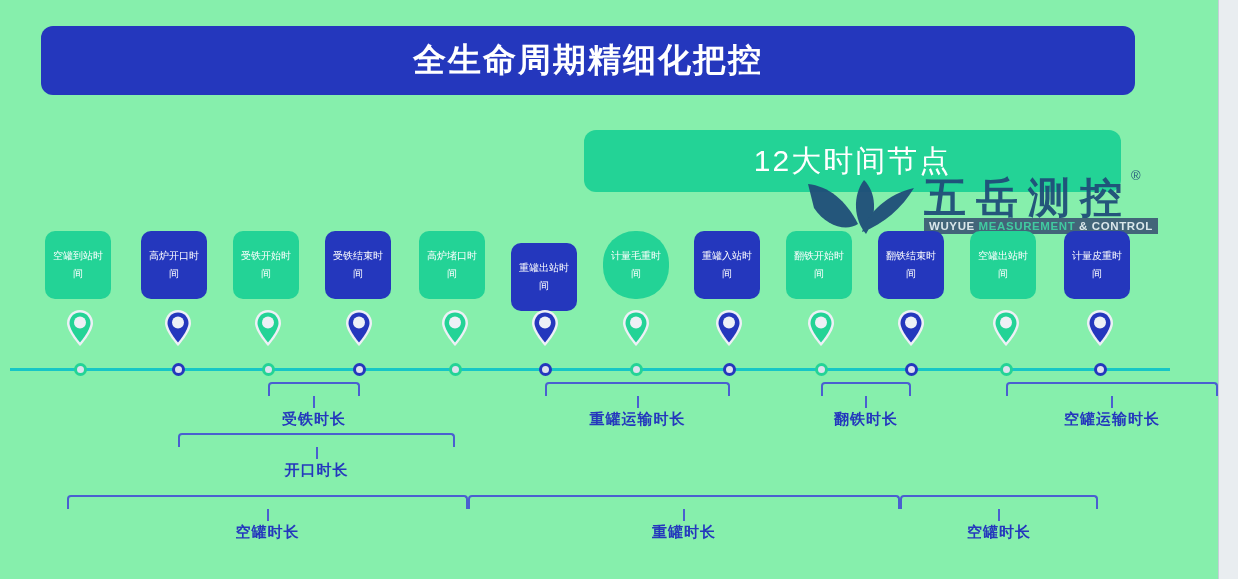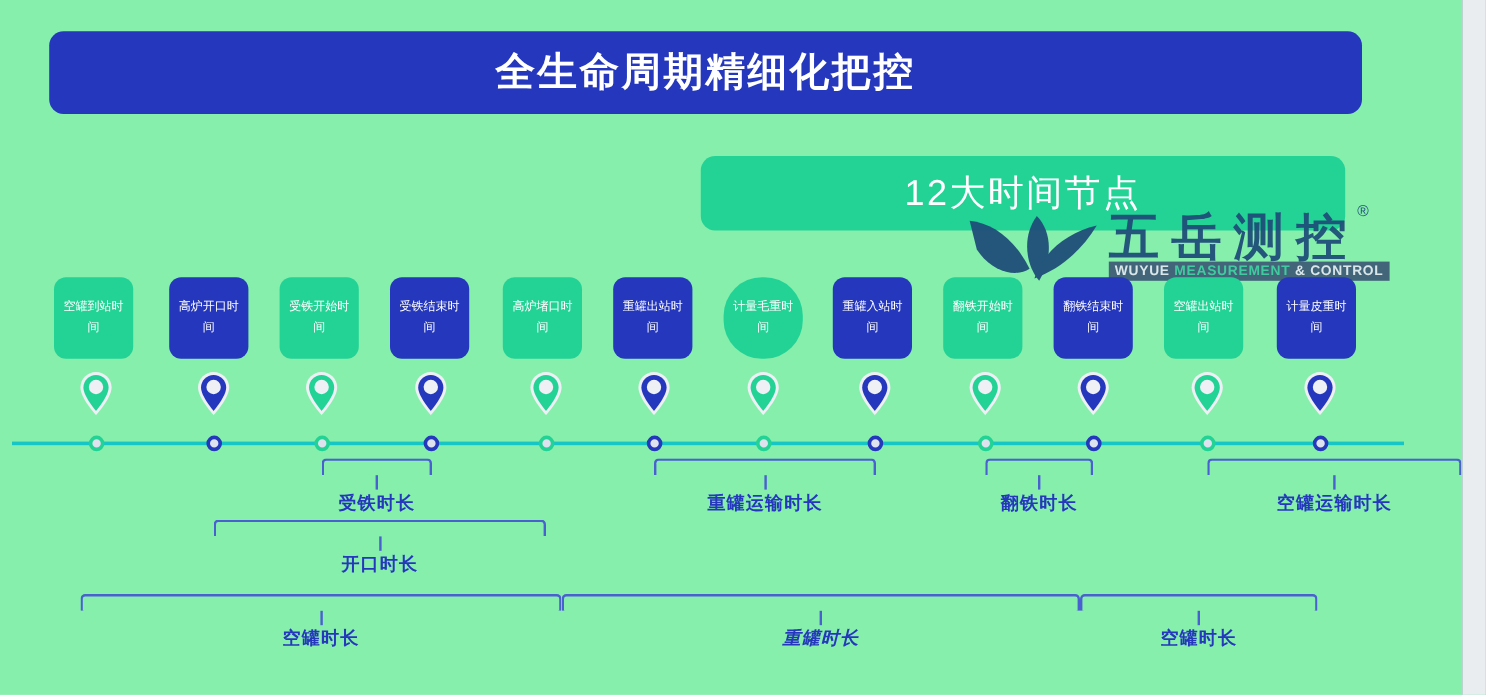--- a/index.html
+++ b/index.html
@@ -128,21 +128,21 @@
       </div>
       <div class="node-box nb-green" style="left: 233px; top: 231px;">
         <span class="txt">受铁开始时间</span>
       </div>
       <div class="node-box nb-blue" style="left: 325px; top: 231px;">
         <span class="txt">受铁结束时间</span>
       </div>
       <div class="node-box nb-green" style="left: 419px; top: 231px;">
         <span class="txt">高炉堵口时间</span>
       </div>
-      <div class="node-box nb-blue" style="left: 511px; top: 231px;">
+      <div class="node-box nb-blue" style="left: 511px; top: 243px;">
         <span class="txt">重罐出站时间</span>
       </div>
       <div class="node-box nb-green" style="left: 603px; top: 231px; border-radius: 32px;">
         <span class="txt">计量毛重时间</span>
       </div>
       <div class="node-box nb-blue" style="left: 694px; top: 231px;">
         <span class="txt">重罐入站时间</span>
       </div>
       <div class="node-box nb-green" style="left: 786px; top: 231px;">
         <span class="txt">翻铁开始时间</span>
@@ -257,20 +257,20 @@
         <div class="stem"></div>
       </div>
       <div class="bk-label" style="left: 316.5px; top: 461px;">开口时长</div>
       <div class="bracket" style="left: 67px; top: 495px; width: 401px;">
         <div class="stem"></div>
       </div>
       <div class="bk-label" style="left: 267.5px; top: 523px;">空罐时长</div>
       <div class="bracket" style="left: 468px; top: 495px; width: 432px;">
         <div class="stem"></div>
       </div>
-      <div class="bk-label" style="left: 684px; top: 523px; font-style: italic;">重罐时长</div>
+      <div class="bk-label" style="left: 684px; top: 523px;">重罐时长</div>
       <div class="bracket" style="left: 900px; top: 495px; width: 198px;">
         <div class="stem"></div>
       </div>
       <div class="bk-label" style="left: 999px; top: 523px;">空罐时长</div>
     </div>
 
 </div>
 
 </body></html>

